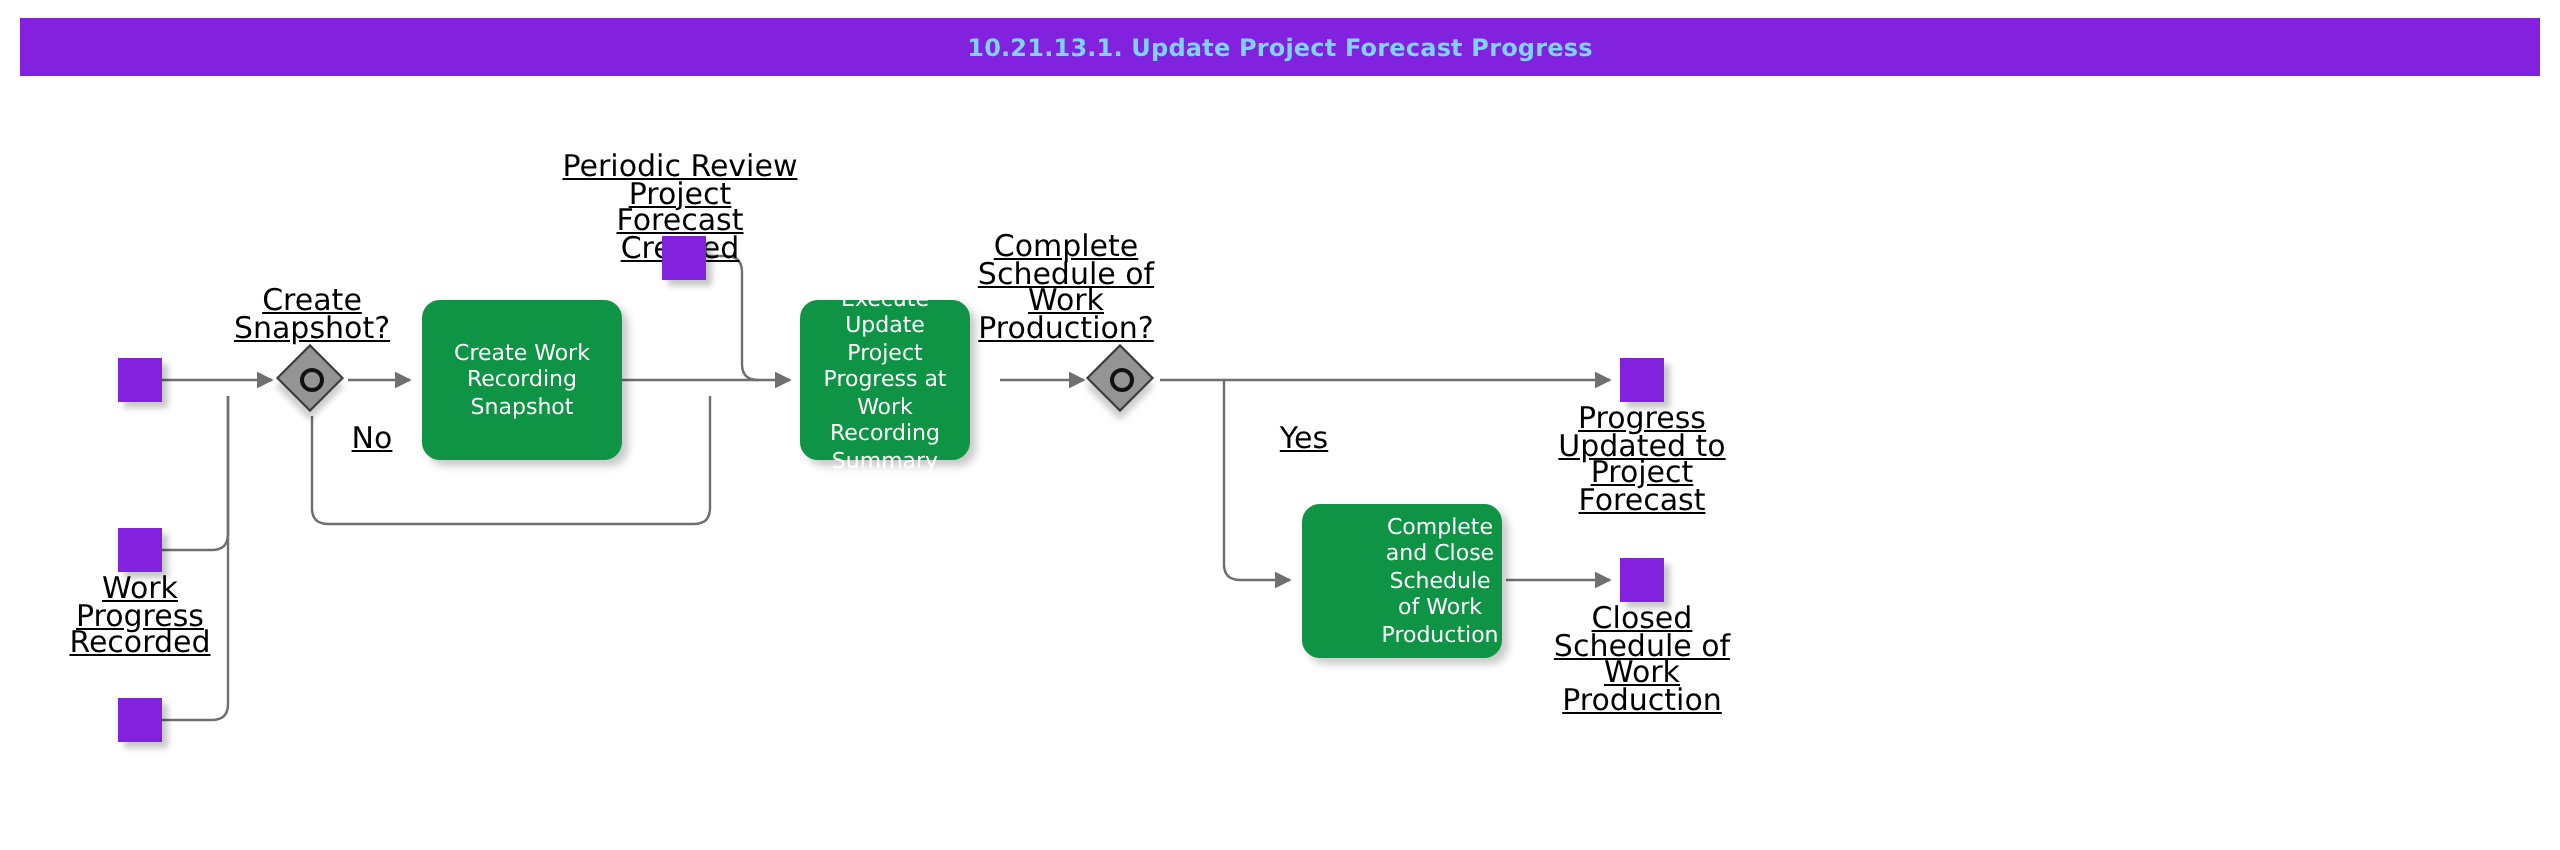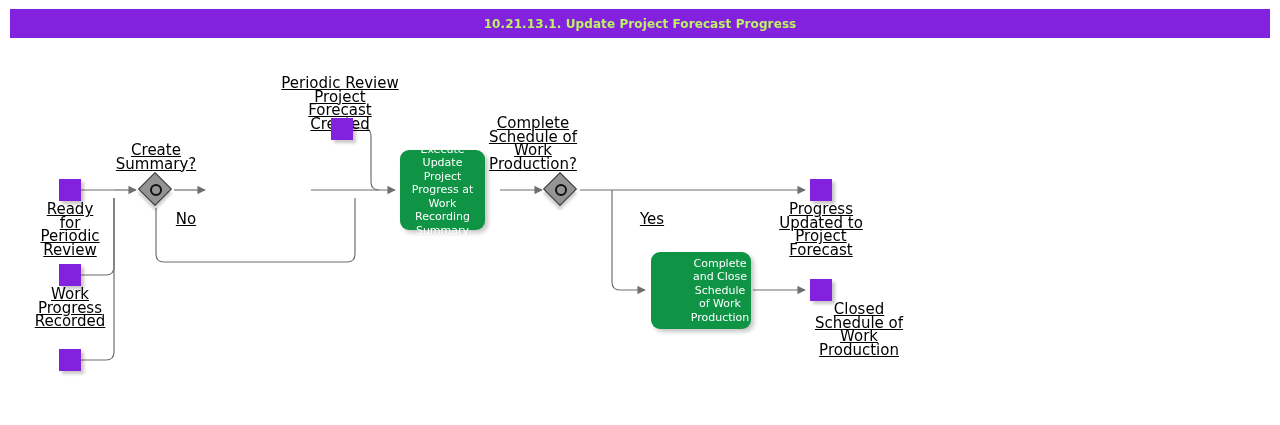--- a/index.html
+++ b/index.html
@@ -22,21 +22,21 @@
   }
 
   
   .titlebar {
     position: absolute;
     left: 10px;
     top: 9px;
     width: 1260px;
     height: 29px;
     background: #8222de;
-    color: #bef264;
+    color: #7dd3fc;
     font-size: 12px;
     font-weight: bold;
     display: flex;
     align-items: center;
     justify-content: center;
     letter-spacing: 0.1px;
     box-sizing: border-box;
   }
 
   
@@ -156,40 +156,39 @@
 
       <path d="M 580 190 L 805 190" marker-end="url(#arrow)"></path>
 
       <path d="M 612 190 L 612 282 Q 612 290 620 290 L 645 290" marker-end="url(#arrow)"></path>
 
       <path d="M 753 290 L 805 290" marker-end="url(#arrow)"></path>
     </g>
   </svg>
 
   <div class="event" style="left:59px; top:179px;"></div>
-  <div class="label" style="left:15px; top:203px; width:110px;">Ready
-for
-Periodic
-Review</div>
 
   <div class="event" style="left:59px; top:264px;"></div>
   <div class="label" style="left:15px; top:288px; width:110px;">Work
 Progress
 Recorded</div>
 
   <div class="event" style="left:59px; top:349px;"></div>
 
   <div class="label" style="left:100px; top:144px; width:112px;">Create
-Summary?</div>
+Snapshot?</div>
   <div class="gateway" style="left:139px; top:173px;">
     <div class="diamond"></div>
     <div class="ring"></div>
   </div>
   <div class="label flow" style="left:166px; top:213px; width:40px;">No</div>
 
+  <div class="task" style="left:211px; top:150px; width:100px; height:80px;">Create Work
+Recording
+Snapshot</div>
 
   <div class="label" style="left:281px; top:77px; width:118px;">Periodic Review
 Project Forecast
 Created</div>
   <div class="event" style="left:331px; top:118px;"></div>
 
   <div class="task" style="left:400px; top:150px; width:85px; height:80px;">Execute Update
 Project Progress
 at Work
 Recording
@@ -210,18 +209,18 @@
 of Work
 Production</div>
 
   <div class="event" style="left:810px; top:179px;"></div>
   <div class="label" style="left:766px; top:203px; width:110px;">Progress
 Updated to
 Project
 Forecast</div>
 
   <div class="event" style="left:810px; top:279px;"></div>
-  <div class="label" style="left:804px; top:303px; width:110px;">Closed
+  <div class="label" style="left:766px; top:303px; width:110px;">Closed
 Schedule of
 Work
 Production</div>
 
 </div>
 
 </body></html>

